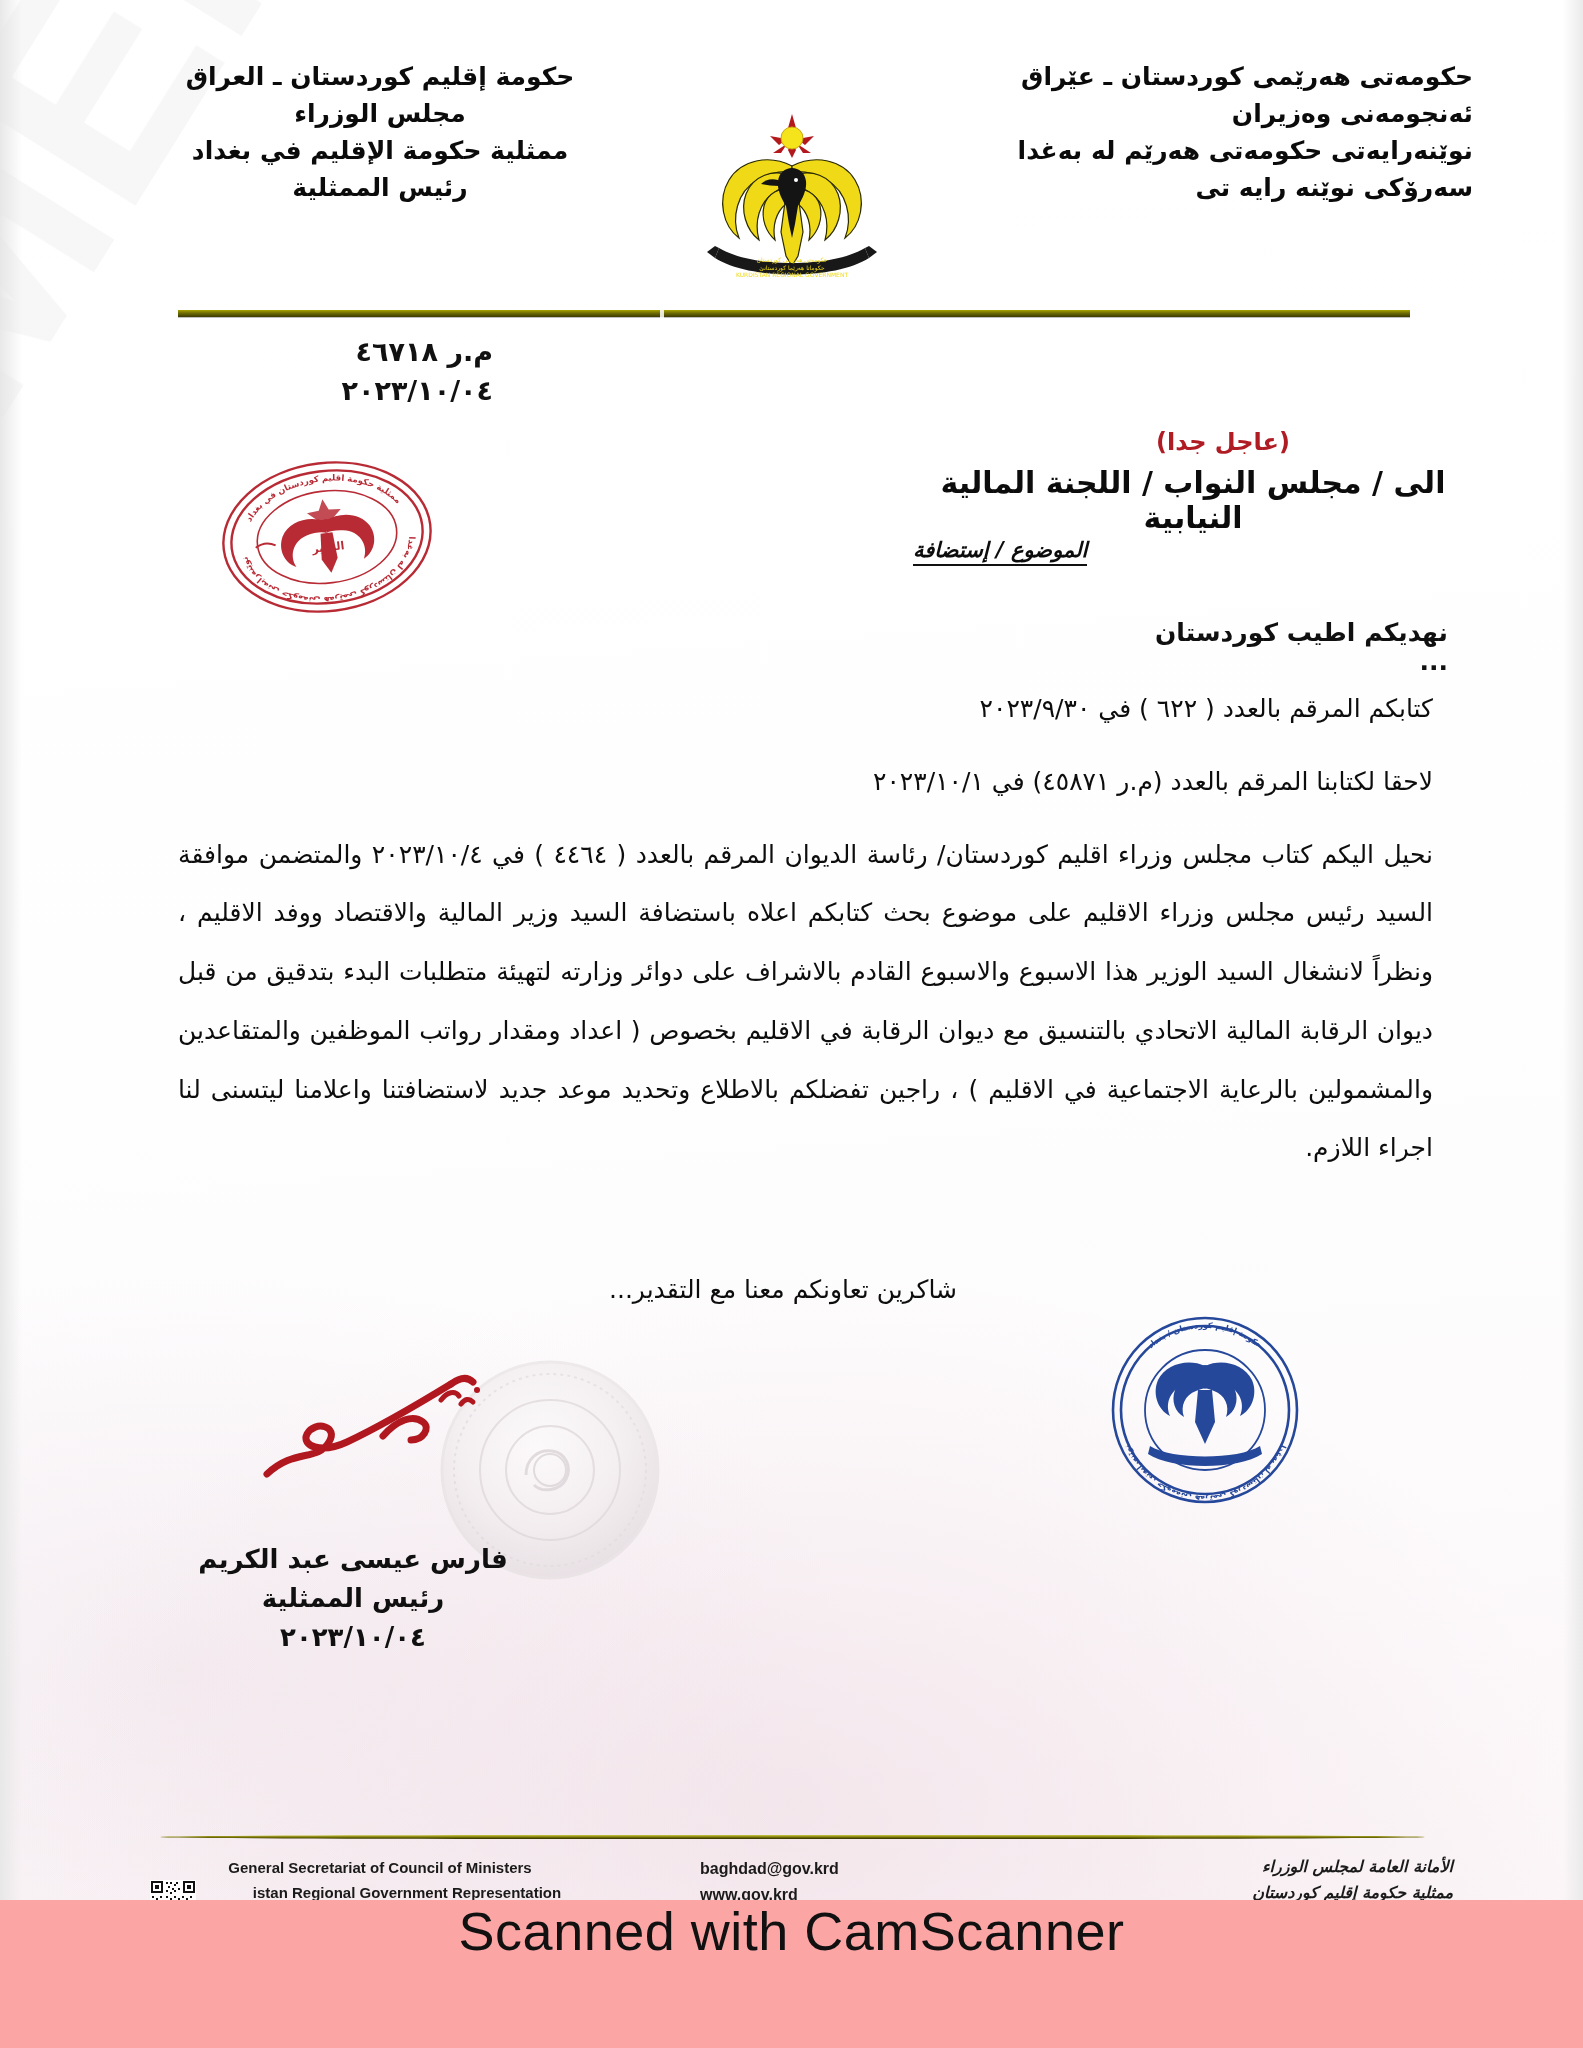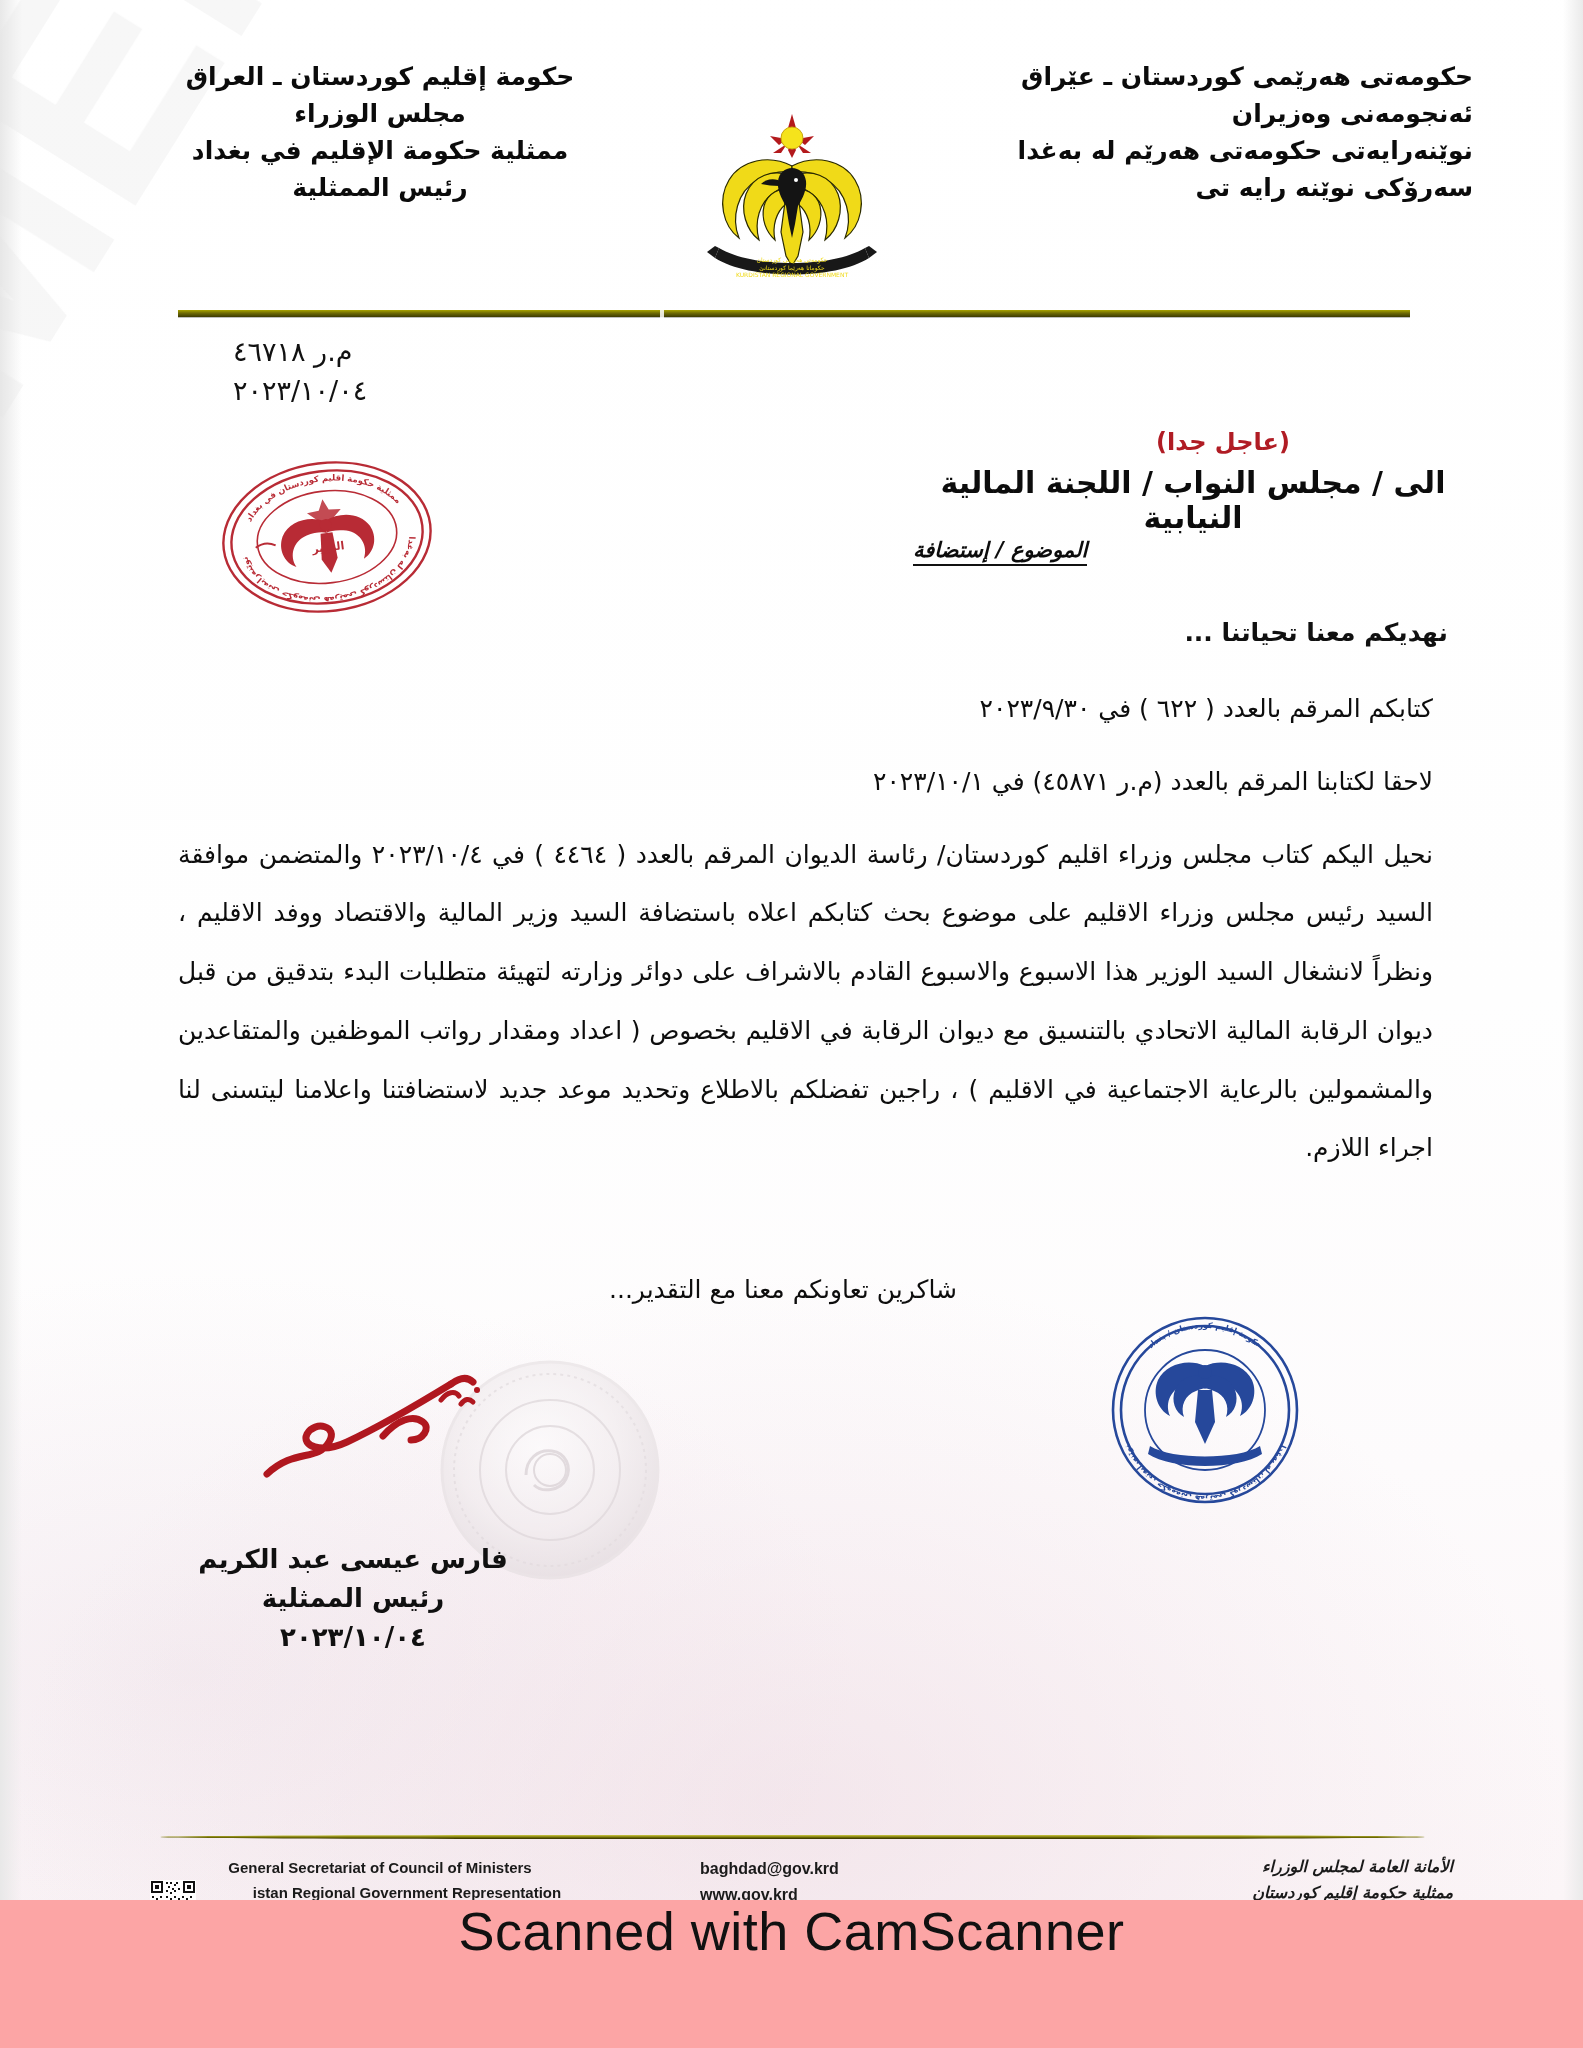--- a/index.html
+++ b/index.html
@@ -60,22 +60,22 @@
     width:190px;height:175px;}
 
   
   #divider{position:absolute;left:178px;top:310px;width:1232px;height:7px;
     background:linear-gradient(180deg,#a9a300 0%,#6e6b05 45%,#3c3a02 100%);
     box-shadow:0 1px 0 rgba(0,0,0,.25);}
   #divider-notch{position:absolute;left:660px;top:310px;width:4px;height:8px;background:#fff;opacity:.85;}
 
   
   #refblock{position:absolute;right:1090px;top:332px;width:260px;
-    text-align:left;direction:rtl;
-    font-size:27px;font-weight:400;color:#111;line-height:1.45;}
+    text-align:right;direction:rtl;
+    font-size:27px;font-weight:700;color:#111;line-height:1.45;}
   #refblock div{letter-spacing:1px;}
 
   
   #urgent{
     position:absolute;right:200px;top:428px;width:320px;text-align:center;
     direction:rtl;font-size:24px;font-weight:700;color:#b01c24;
   }
   #addressee{
     position:absolute;right:110px;top:465px;width:560px;text-align:center;
     direction:rtl;font-size:30px;font-weight:700;color:#0c0c0c;
@@ -247,21 +247,21 @@
       <text><textPath href="#arcBot" startOffset="50%" text-anchor="middle">نوێنەرایەتى حکومەتى هەرێمى کوردستان لە بەغدا</textPath></text>
       <text x="112" y="96" text-anchor="middle" font-size="11">الوزير</text>
     </g>
   </svg>
 
   <div id="urgent">(عاجل جدا)</div>
   <div id="addressee">الى / مجلس النواب / اللجنة المالية النيابية</div>
   <div id="subject">
     <span>الموضوع / إستضافة</span>
   </div>
-  <div id="greeting">نهديكم معنا تحياتنا ...</div>
+  <div id="greeting">نهديكم اطيب کوردستان ...</div>
 
   <div id="body">
     <p class="ref-line">كتابكم المرقم بالعدد ( ٦٢٢ ) في ٢٠٢٣/٩/٣٠</p>
     <p class="ref-line">لاحقا لكتابنا المرقم بالعدد (م.ر ٤٥٨٧١) في ٢٠٢٣/١٠/١</p>
     <p>نحيل اليكم كتاب مجلس وزراء اقليم كوردستان/ رئاسة الديوان المرقم بالعدد ( ٤٤٦٤ ) في ٢٠٢٣/١٠/٤ والمتضمن موافقة السيد رئيس مجلس وزراء الاقليم على موضوع بحث كتابكم اعلاه باستضافة السيد وزير المالية والاقتصاد ووفد الاقليم ، ونظراً لانشغال السيد الوزير هذا الاسبوع والاسبوع القادم بالاشراف على دوائر وزارته لتهيئة متطلبات البدء بتدقيق من قبل ديوان الرقابة المالية الاتحادي بالتنسيق مع ديوان الرقابة في الاقليم بخصوص ( اعداد ومقدار رواتب الموظفين والمتقاعدين والمشمولين بالرعاية الاجتماعية في الاقليم ) ، راجين تفضلكم بالاطلاع وتحديد موعد جديد لاستضافتنا واعلامنا ليتسنى لنا اجراء اللازم.</p>
   </div>
 
   <div id="closing">شاكرين تعاونكم معنا مع التقدير...</div>
 
   <svg id="seal-emboss" viewBox="0 0 240 230">

